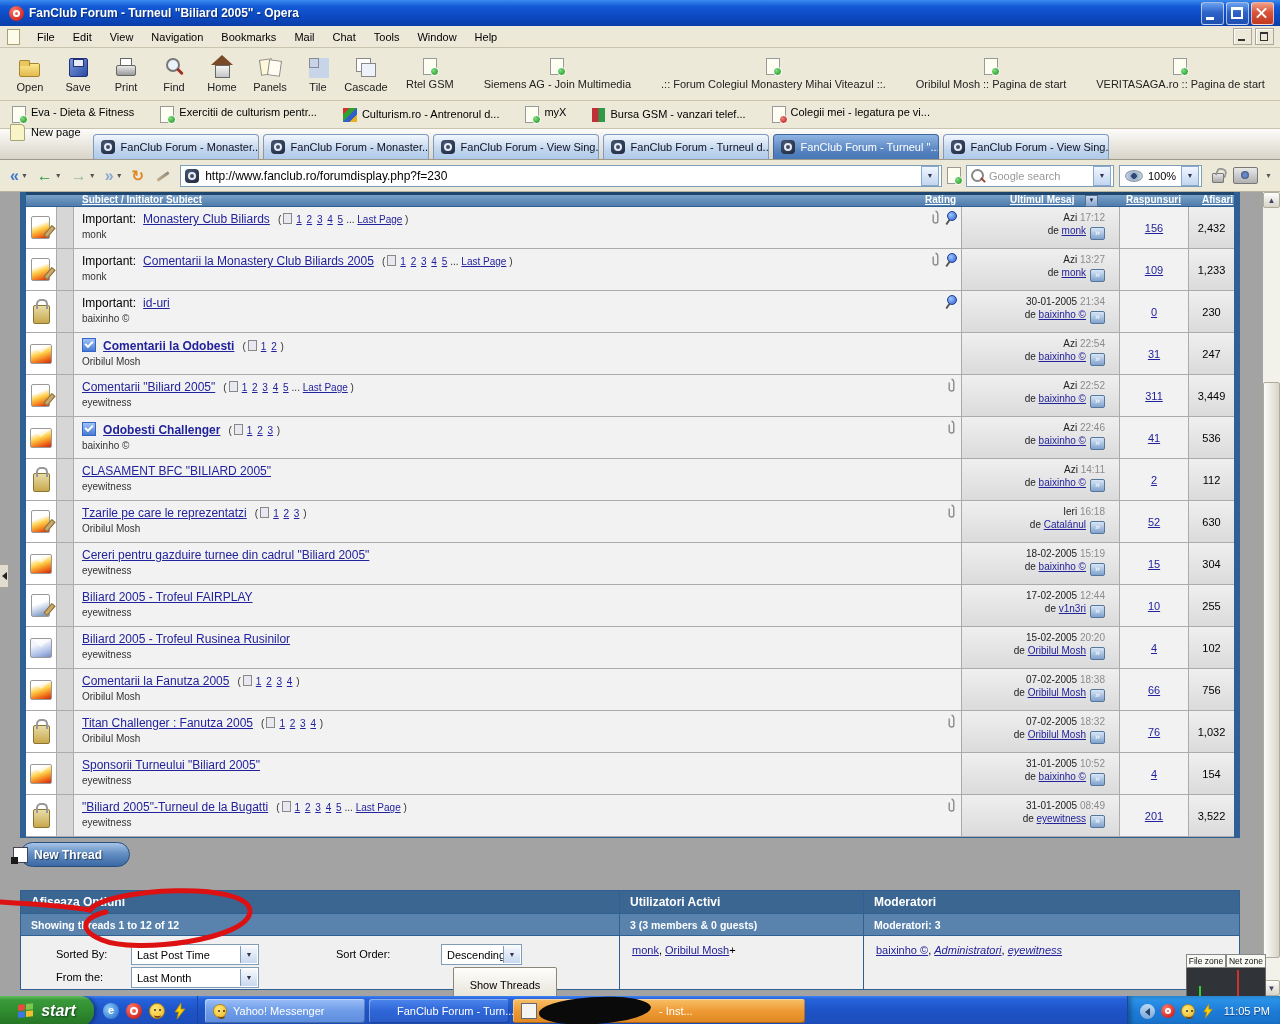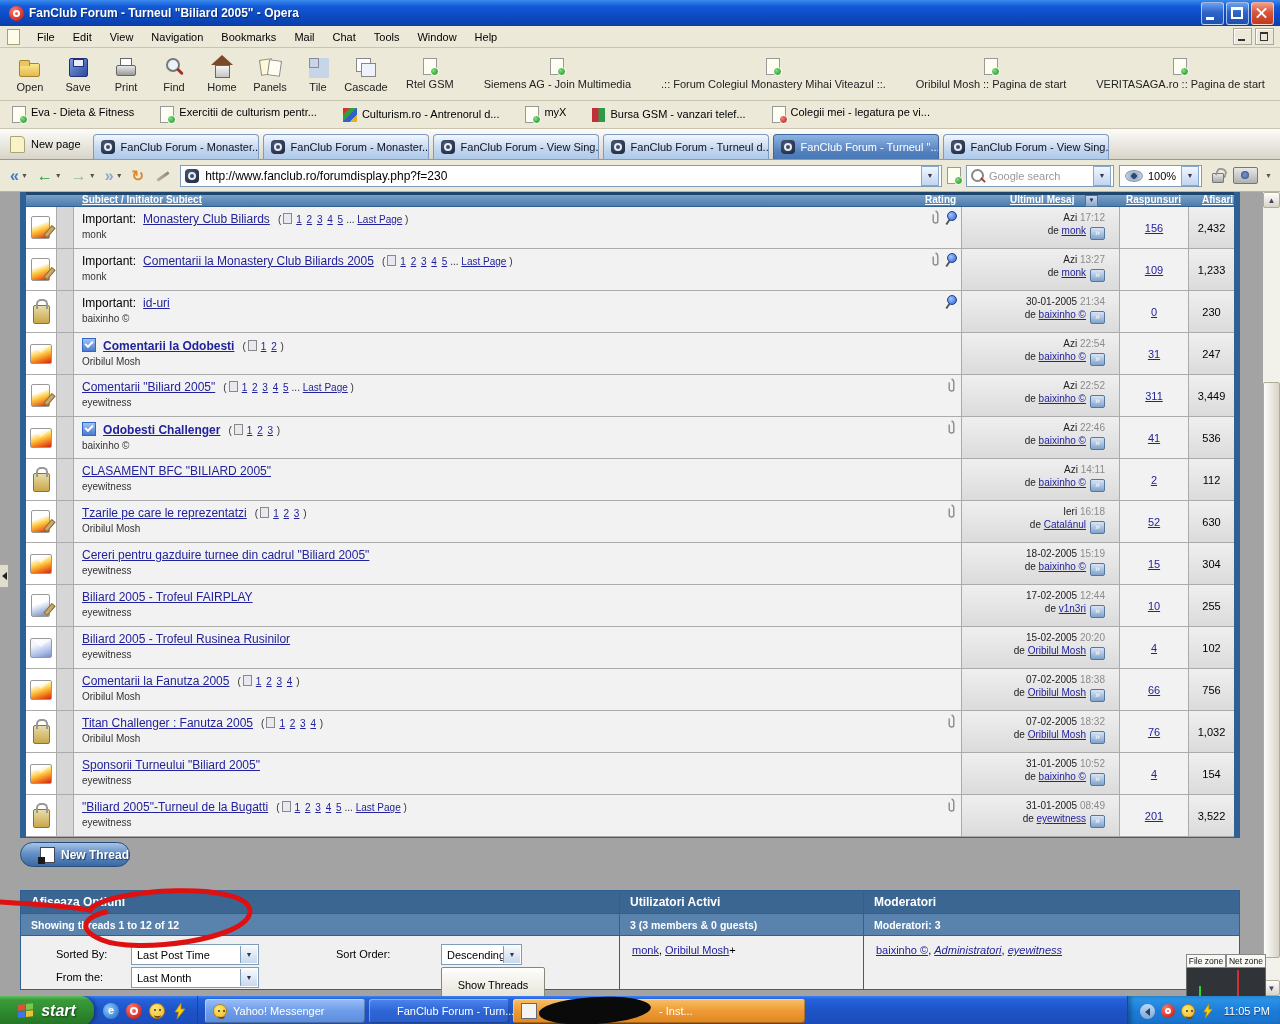--- a/index.html
+++ b/index.html
@@ -61,21 +61,21 @@
   .pb-item{display:flex;gap:5px;white-space:nowrap}
   .pbi{flex:none}
   .pbi.page,.pbi.page2{width:12px;height:15px;background:#FDFDF2;border:1px solid #999;position:relative}
   .pbi.page::after{content:"";position:absolute;right:-3px;bottom:-2px;width:7px;height:7px;border-radius:50%;background:radial-gradient(circle at 35% 35%,#7CE07C,#1A8A1A);border:1px solid #fff}
   .pbi.page2::after{content:"";position:absolute;right:-3px;bottom:-2px;width:7px;height:7px;border-radius:50%;background:radial-gradient(circle at 35% 35%,#F08070,#B01A1A);border:1px solid #fff}
   .pbi.xlogo{width:14px;height:14px;background:linear-gradient(135deg,#D83030 25%,#30A030 25% 50%,#3060C8 50% 75%,#E8B020 75%)}
   .pbi.gsm{width:13px;height:14px;background:linear-gradient(90deg,#C03038 45%,#2E9A48 55%)}
 
   
   .tabbar{height:31px;background:linear-gradient(#FDFCFA,#D8D4C8);display:flex;align-items:flex-end;padding-left:4px;border-bottom:1px solid #9C988C;box-sizing:border-box}
-  .newpage{display:flex;align-items:center;gap:6px;height:26px;padding:0 12px 2px 6px;font-size:11px}
+  .newpage{display:flex;align-items:center;gap:6px;height:26px;padding:0 12px 14px 6px;font-size:11px}
   .np-icon{width:13px;height:15px;background:#F8F4C8;border:1px solid #A8A478;border-radius:1px 4px 1px 1px}
   .tab{width:166px;height:25px;margin-right:4px;border:1px solid #7E9AC0;border-bottom:none;border-radius:4px 4px 0 0;background:linear-gradient(#F2F7FD,#C2D6EE 60%,#AECAEA);display:flex;align-items:center;gap:6px;padding:0 7px;font-size:11px;color:#112;overflow:hidden;white-space:nowrap;box-sizing:border-box}
   .tab.active{background:linear-gradient(#8FB4E2,#5380BE 70%,#4878B6);color:#fff;border-color:#3E66A0}
   .tab-fav{width:14px;height:14px;border-radius:4px;background:radial-gradient(circle at 35% 30%,#4A5A78,#1A2438);flex:none;position:relative}
   .tab-fav::after{content:"";position:absolute;inset:3px;border:2px solid #E8ECF4;border-radius:50%}
 
   
   .addressbar{height:31px;background:#ECE9D8;border-bottom:1px solid #B8B4A0;display:flex;align-items:center;padding:0 8px;gap:5px}
   .nav-btn{display:flex;align-items:center;height:22px;padding:0 2px;font-size:16px;font-weight:bold;line-height:20px}
   .nb-rew{color:#3C78C8}.nb-back{color:#2E9A40}.nb-fwd{color:#9CB8A0}.nb-ff{color:#88A8D0}
@@ -138,21 +138,21 @@
   .icon-note-blue::before{content:"";position:absolute;left:3px;top:2px;width:17px;height:21px;background:linear-gradient(160deg,#fff 40%,#C7D3E8 62%,#7E99C4 90%);border:1px solid #999;border-radius:2px}
   .icon-note-blue::after{content:"";position:absolute;right:2px;bottom:3px;width:3px;height:11px;background:#C9A96A;border:1px solid #8A6D3B;transform:rotate(40deg)}
   .icon-env-red::before{content:"";position:absolute;left:2px;top:4px;width:20px;height:18px;background:linear-gradient(160deg,#FFF 22%,#FFD24D 48%,#F3801E 72%,#D93311 95%);border:1px solid #999;border-radius:2px}
   .icon-env-red::after{content:"";position:absolute;left:3px;top:5px;border-left:10px solid transparent;border-right:10px solid transparent;border-top:8px solid rgba(255,255,255,.55)}
   .icon-env-blue::before{content:"";position:absolute;left:2px;top:4px;width:20px;height:18px;background:linear-gradient(160deg,#F2F5FC 30%,#AEBFE8 70%,#8095C8 95%);border:1px solid #999;border-radius:2px}
   .icon-env-blue::after{content:"";position:absolute;left:3px;top:5px;border-left:10px solid transparent;border-right:10px solid transparent;border-top:8px solid rgba(255,255,255,.6)}
   .icon-lock::before{content:"";position:absolute;left:5px;top:7px;width:15px;height:17px;background:linear-gradient(#E8DCA8,#C9A84C);border:1px solid #8A7434;border-radius:2px}
   .icon-lock::after{content:"";position:absolute;left:8px;top:1px;width:8px;height:8px;border:2px solid #999;border-bottom:none;border-radius:5px 5px 0 0}
 
   
-  .newthread{position:absolute;left:20px;top:650px;width:110px;height:25px;border-radius:13px;background:linear-gradient(#A8C4E8,#6490C4 45%,#3A68A4);border:1px solid #26507E;display:flex;align-items:center;justify-content:flex-end;gap:6px;color:#fff;font-weight:bold;font-size:12px;text-shadow:1px 1px 1px #223C5C;box-sizing:border-box}
+  .newthread{position:absolute;left:20px;top:650px;width:110px;height:25px;border-radius:13px;background:linear-gradient(#A8C4E8,#6490C4 45%,#3A68A4);border:1px solid #26507E;display:flex;align-items:center;justify-content:flex-start;gap:6px;color:#fff;font-weight:bold;font-size:12px;text-shadow:1px 1px 1px #223C5C;box-sizing:border-box}
   .nt-icon{width:13px;height:14px;background:#fff;border:1px solid #445;position:relative;margin-left:-8px;flex:none}
   .nt-icon::after{content:"";position:absolute;left:-3px;bottom:-2px;width:7px;height:7px;background:#1A1A1A}
 
   
   .footer{position:absolute;left:20px;top:698px;width:1220px;height:100px;border:1px solid #2E6094;box-sizing:border-box;display:flex;background:#F0F0F0}
   .fcol{display:flex;flex-direction:column;box-sizing:border-box}
   .fcol + .fcol{border-left:1px solid #2E6094}
   .fc-left{width:598px}.fc-mid{width:244px}.fc-right{flex:1}
   .fcat{height:22px;background:#3A6691;color:#fff;font-weight:bold;font-size:12px;display:flex;align-items:center;padding-left:10px;flex:none}
   .fsub{height:21px;background:#5983AD;color:#fff;font-weight:bold;font-size:10.5px;display:flex;align-items:center;padding-left:10px;border-top:1px solid #2E6094;border-bottom:1px solid #2E6094;flex:none}
@@ -899,21 +899,21 @@
           <span class="fo-lbl" style="left:315px;top:12px">Sort Order:</span>
           <span class="xpsel" style="left:420px;top:8px;width:81px">
             <span>Descending</span>
             <span class="xpdd">▼</span>
           </span>
           <span class="fo-lbl" style="left:35px;top:35px">From the:</span>
           <span class="xpsel" style="left:110px;top:31px;width:128px">
             <span>Last Month</span>
             <span class="xpdd">▼</span>
           </span>
-          <span class="xpbtn" style="left:420px;top:31px;width:104px;height:36px">Show Threads</span>
+          <span class="xpbtn" style="left:432px;top:31px;width:104px;height:36px">Show Threads</span>
         </div>
       </div>
       <div class="fcol fc-mid">
         <div class="fcat">Utilizatori Activi</div>
         <div class="fsub">3 (3 members &amp; 0 guests)</div>
         <div class="fbody fusers">
           
         <span><a>monk</a><span class="sep">, </span></span><span><a>Oribilul Mosh</a><span class="sep">+</span></span></div>
       </div>
       <div class="fcol fc-right">

